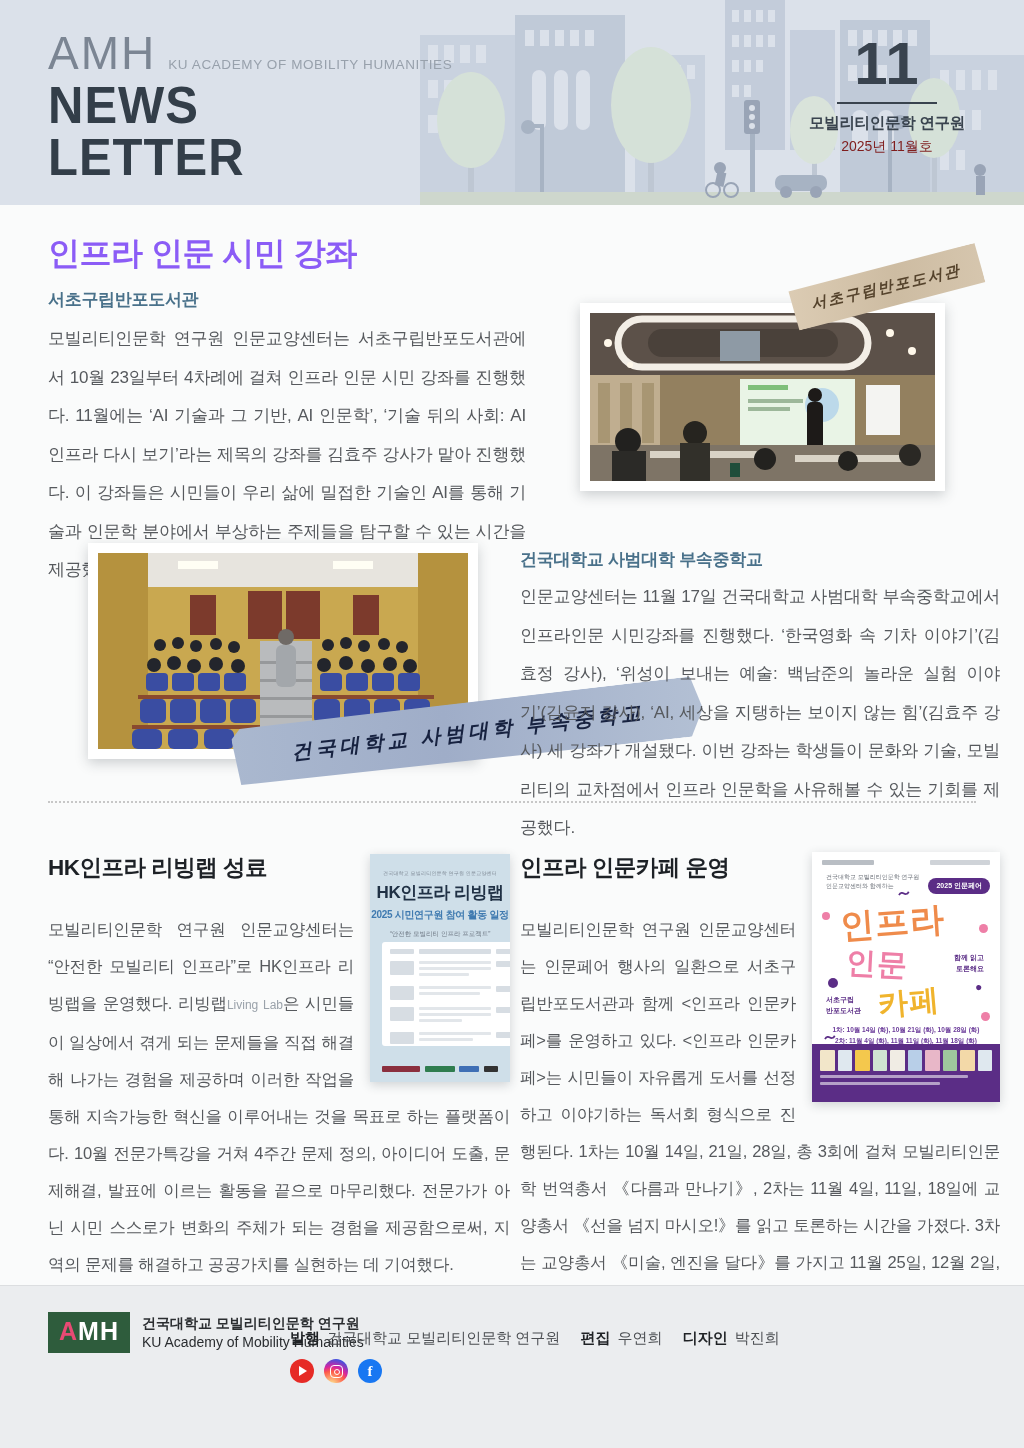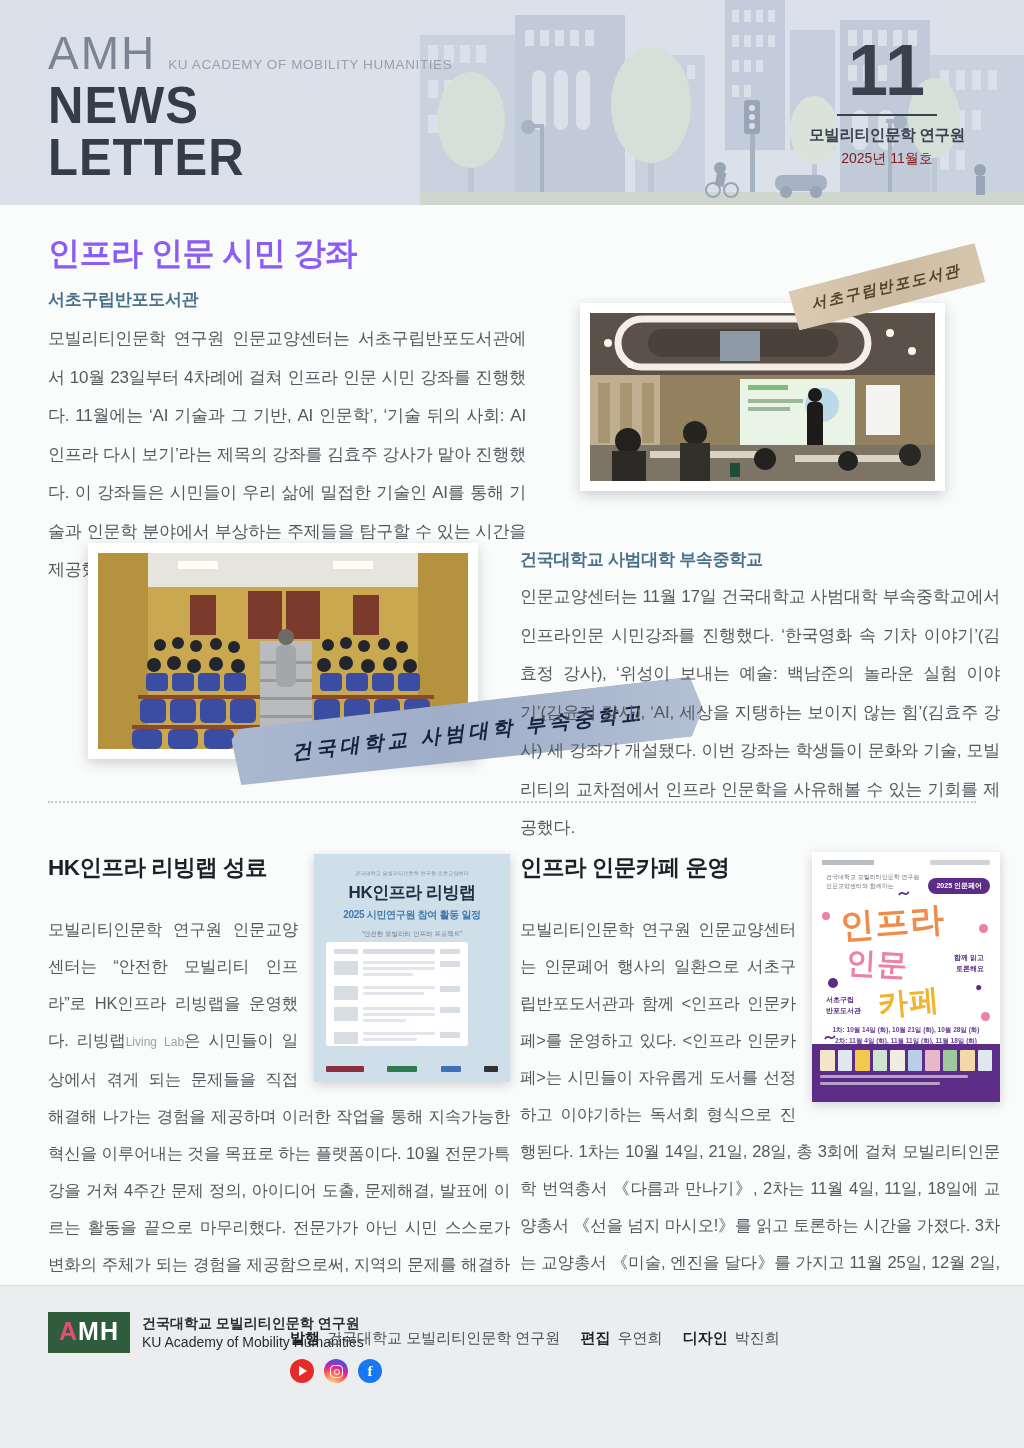--- a/index.html
+++ b/index.html
@@ -13,21 +13,21 @@
   }
   
   .header { position:absolute; top:0; left:0; width:1024px; height:205px; background:#dbe1ea; overflow:hidden; }
   .city { position:absolute; left:420px; top:0; width:604px; height:205px; opacity:.85; }
   .brand { position:absolute; left:48px; top:26px; }
   .brand-row { display:flex; align-items:baseline; gap:12px; }
   .brand-acronym { font-size:46px; font-weight:400; color:#7b8593; letter-spacing:2px; }
   .brand-sub { font-size:13.5px; font-weight:500; color:#98a1ac; letter-spacing:.6px; }
   .brand-title { font-size:49px; font-weight:800; color:#333e49; line-height:1.02; letter-spacing:1px; transform:scaleY(1.04); transform-origin:top left; }
   .issue { position:absolute; right:52px; top:34px; width:170px; text-align:center; }
-  .issue-number { font-size:72px; font-weight:800; color:#39434e; line-height:1; letter-spacing:1px; }
+  .issue-number { font-size:60px; font-weight:800; color:#39434e; line-height:1; letter-spacing:1px; }
   .issue-divider { width:100px; border-top:2px solid #39434e; margin:8px auto 9px auto; }
   .issue-org { font-size:15.5px; font-weight:800; color:#39434e; letter-spacing:-.3px; }
   .issue-date { font-size:14px; color:#7f1d1d; margin-top:4px; }
 
   
   .sec-title { position:absolute; font-size:32px; font-weight:800; color:#8b5cf6; letter-spacing:-.5px; }
   .sub-heading { position:absolute; font-size:17px; font-weight:800; color:#49718a; letter-spacing:-.3px; }
   .para { position:absolute; font-size:17px; line-height:38.5px; color:#56595d; text-align:justify; letter-spacing:-.2px; }
   #para-seocho { left:48px; top:320px; width:478px; }
   #para-middle { left:520px; top:578px; width:480px; }
@@ -56,21 +56,21 @@
   .dotted-divider { position:absolute; left:48px; top:801px; width:928px; border-top:2px dotted #c7c7c7; }
 
   
   .col { position:absolute; top:852px; }
   #col-left  { left:48px;  width:462px; }
   #col-right { left:520px; width:480px; }
   .col h2 { font-size:22.5px; font-weight:800; color:#1d2126; letter-spacing:-.5px; margin-bottom:28px; }
   .col .ctext { font-size:16.5px; line-height:37px; color:#56595d; text-align:justify; letter-spacing:-.2px; }
   .annotation { font-size:12px; color:#9aa2aa; letter-spacing:0; }
   .poster { float:right; box-shadow:0 3px 10px rgba(40,50,60,.2); position:relative; overflow:hidden; background:#fff; }
-  #poster-lab { width:196px; height:228px; margin:2px 0 10px 16px; background:#cfdfe9; }
+  #poster-lab { width:140px; height:228px; margin:2px 0 10px 16px; background:#cfdfe9; }
   #poster-cafe { width:188px; height:250px; margin:0 0 10px 16px; }
 
   
   .pl-org { margin-top:16px; text-align:center; font-size:5px; color:#7d8793; letter-spacing:.2px; }
   .pl-title { text-align:center; font-size:17px; font-weight:800; color:#203145; margin-top:5px; letter-spacing:-.5px; }
   .pl-sub { text-align:center; font-size:10px; font-weight:700; color:#3f7ab0; margin-top:4px; letter-spacing:-.3px; }
   .pl-quote { text-align:center; font-size:6.5px; color:#6e7884; margin-top:8px; }
   .pl-table { position:absolute; left:12px; top:88px; width:142px; height:104px; background:#fff; border-radius:3px; padding:7px 8px; }
   .pl-row { display:flex; gap:5px; margin-bottom:7px; align-items:flex-start; }
   .pl-cell { background:#d7dde3; border-radius:1px; }

